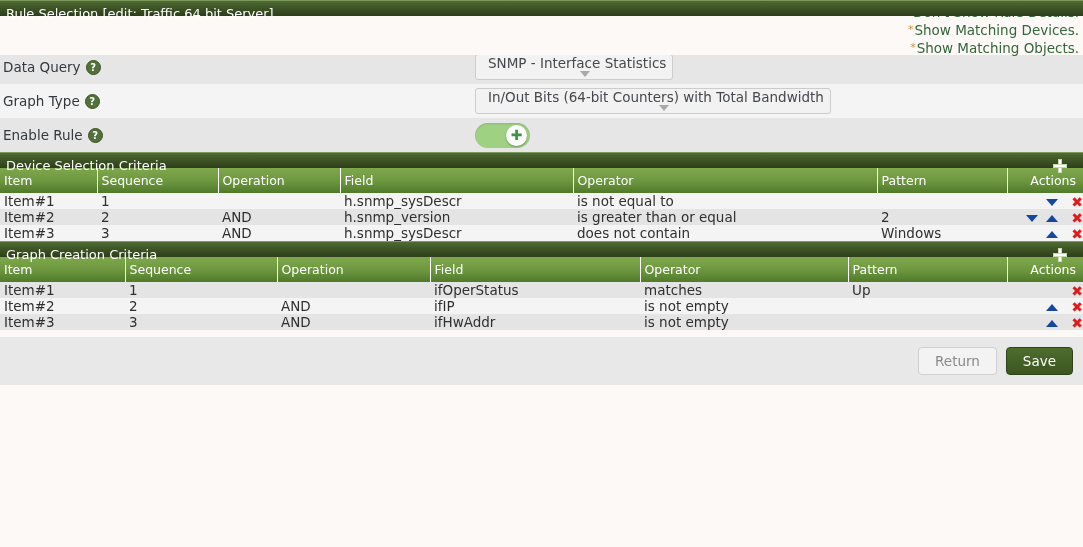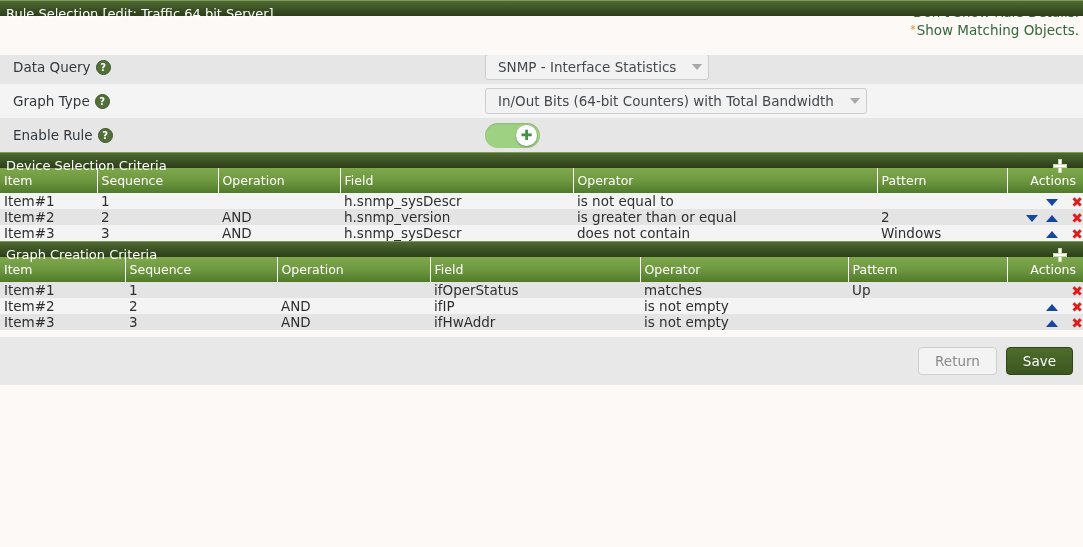--- a/index.html
+++ b/index.html
@@ -83,21 +83,21 @@
     left: 0px; top: 11px; width: 14px; height: 4px;
   }
 
   
   .formrow {
     display: flex;
     align-items: center;
     height: 34px;
     font-size: 13.5px;
     color: #33383d;
-    padding-left: 13px;
+    padding-left: 3px;
     box-sizing: border-box;
   }
   .formrow.odd  { background: #f4f4f4; }
   .formrow.even { background: #e6e6e6; }
   .formrow .flabel {
     width: 472px;
     flex: 0 0 472px;
     display: flex;
     align-items: center;
     gap: 5px;
@@ -135,20 +135,21 @@
     border-radius: 3px;
     background: #f2f2f2;
     color: #44484c;
     font-size: 13.5px;
     display: inline-flex;
     align-items: center;
     padding: 0 6px 0 12px;
     box-sizing: border-box;
     cursor: pointer;
     user-select: none;
+    flex-direction: column;
   }
   .selbox .caret {
     margin-left: 16px;
     width: 0; height: 0;
     border-left: 5px solid transparent;
     border-right: 5px solid transparent;
     border-top: 6px solid #a9a9a9;
   }
   .toggle {
     width: 55px;
@@ -277,20 +278,21 @@
     color: #ffffff;
   }
 </style>
 </head>
 <body>
 
 <div class="page">
 
   <div class="toplinks">
     <a class="toplink" href="#"><span class="star">*</span><span class="lbl">Don't Show Rule Details.</span></a>
+    <a class="toplink" href="#"><span class="star">*</span><span class="lbl">Show Matching Devices.</span></a>
     <a class="toplink" href="#"><span class="star">*</span><span class="lbl">Show Matching Objects.</span></a>
   </div>
 
   <div class="sectionbar">
     <span>Rule Selection [edit: Traffic 64 bit Server]</span>
   </div>
 
   <div class="formrow odd">
     <div class="flabel">
       <span>Name</span>

